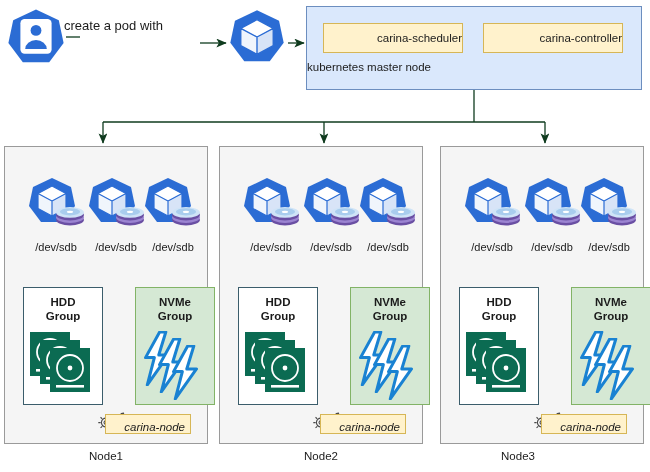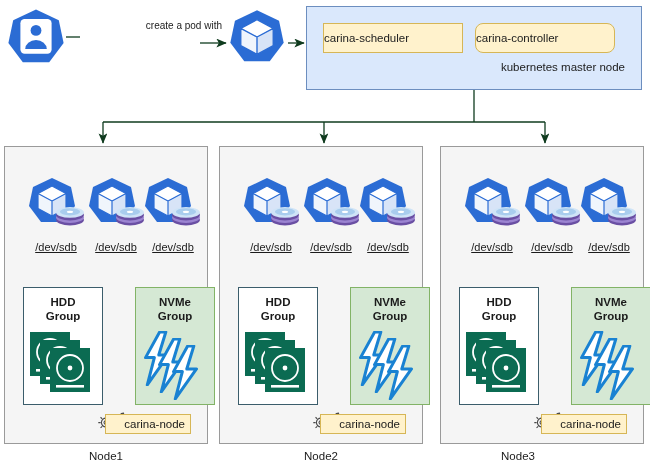--- a/index.html
+++ b/index.html
@@ -6,40 +6,40 @@
   body{
     width:650px;height:472px;position:relative;overflow:hidden;
     font-family:"Liberation Sans","DejaVu Sans",sans-serif;
     color:#1a1a1a;
   }
   .abs{position:absolute;}
 
   
   #user-icon{left:6px;top:8px;width:60px;height:58px;}
   #request-label{
-    left:72px;top:19px;width:150px;text-align:right;
-    font-size:10px;line-height:14px;color:#1b1b1b;
+    left:64px;top:19px;width:150px;text-align:left;
+    font-size:13px;line-height:14px;color:#1b1b1b;
   }
   #pod-icon-top{left:228px;top:9px;width:58px;height:56px;}
 
   
   #master-node{
     left:306px;top:6px;width:336px;height:84px;
     background:#dae8fc;border:1px solid #6c8ebf;box-sizing:border-box;
   }
   .master-svc{
     position:absolute;top:16px;width:140px;height:30px;
     background:#fff2cc;border:1px solid #d6b656;box-sizing:border-box;
-    display:flex;align-items:center;justify-content:flex-start;
+    display:flex;align-items:center;justify-content:flex-end;
     font-size:11.5px;color:#1b1b1b;
   }
   #svc-scheduler{left:16px;}
-  #svc-controller{left:168px;border-radius:8px;}
+  #svc-controller{left:176px;}
   #master-caption{
-    position:absolute;left:0;right:16px;top:54px;text-align:right;
+    position:absolute;left:0;right:7px;top:54px;text-align:left;
     font-size:11.5px;color:#1b1b1b;
   }
 
   
   #wiring{left:0;top:0;width:650px;height:472px;pointer-events:none;}
 
   
   .node-panel{
     top:146px;width:204px;height:298px;
     background:#f5f5f5;border:1px solid #9a9a9a;box-sizing:border-box;
@@ -56,21 +56,21 @@
   #node-caption-3{left:416px;}
 
   
   .pod-unit{position:absolute;width:62px;height:54px;}
   .pod-1{left:22px;top:30px;}
   .pod-2{left:82px;top:30px;}
   .pod-3{left:138px;top:30px;}
 
   .dev-label{
     position:absolute;top:94px;width:62px;text-align:center;
-    font-size:11px;color:#1b1b1b;background:#f5f5f5;z-index:3;text-decoration:underline;
+    font-size:11px;color:#1b1b1b;background:#f5f5f5;z-index:3;
   }
   .dev-1{left:20px;}
   .dev-2{left:80px;}
   .dev-3{left:137px;}
 
   
   .group-box{
     position:absolute;top:140px;width:80px;height:118px;box-sizing:border-box;font-weight:bold;
   }
   .hdd-group{left:18px;background:#ffffff;border:1.6px solid #3b5d6b;}
@@ -78,22 +78,22 @@
   .group-title{
     position:absolute;left:0;right:0;top:7px;text-align:center;
     font-size:11.5px;line-height:14px;color:#1b1b1b;
   }
   .group-art{position:absolute;left:0;right:0;top:42px;height:72px;}
 
   
   .carina-badge{
     position:absolute;left:100px;top:267px;width:86px;height:20px;
     background:#fff2cc;border:1px solid #d6b656;box-sizing:border-box;
-    display:flex;align-items:center;justify-content:flex-end;
-    padding-right:5px;font-size:11.5px;color:#1b1b1b;
+    display:flex;align-items:flex-end;justify-content:flex-end;
+    padding-right:5px;font-size:11.5px;color:#1b1b1b;font-style:italic;
   }
   .tool-icons{position:absolute;left:89px;top:262px;width:42px;height:30px;}
 </style>
 </head>
 <body>
 
 <svg width="0" height="0" style="position:absolute" aria-hidden="true">
   <defs>
 
     <symbol id="sym-heptagon" viewBox="0 0 100 96">

